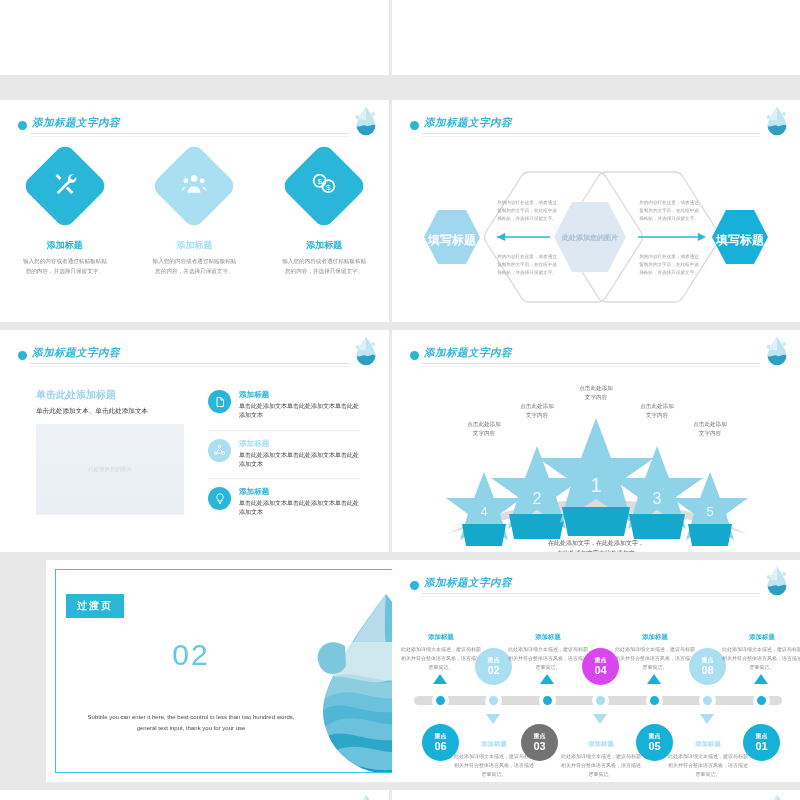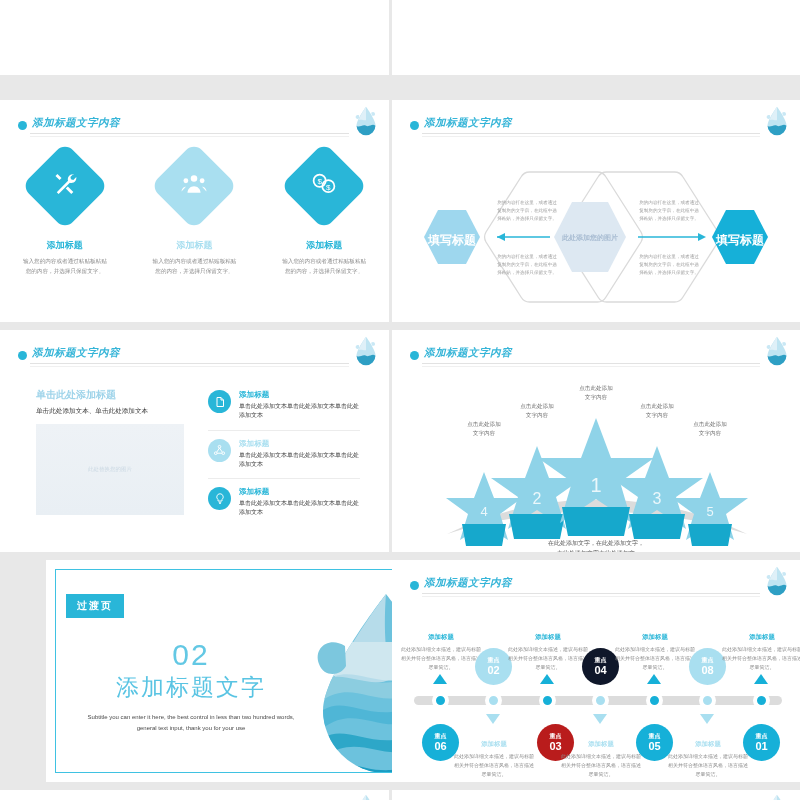--- a/index.html
+++ b/index.html
@@ -380,21 +380,20 @@
       <div class="star-cap" style="left:230px; top:26px;">点击此处添加<br>文字内容</div>
       <div class="star-cap" style="left:283px; top:44px;">点击此处添加<br>文字内容</div>
       <div class="star-foot">在此处添加文字，在此处添加文字，<br>在此处添加文字在此处添加文</div>
     </div>
   </div>
 
   <div class="slide" style="left:0; top:560px; width:447px; height:222px;margin-left:46px;">
     <div class="s7-frame"></div>
     <div class="s7-badge">过渡页</div>
     <div class="s7-num">02</div>
-    <div class="s7-ttl">添加标题文字</div>
     <div class="s7-sub">Subtitle you can enter it here, the best control in less than two hundred words, general text input, thank you for your use</div>
     <div class="s7-drop">
       <svg viewBox="0 0 180 190" width="180" height="190">
         <defs>
           <clipPath id="dropclip">
             <path d="M93 12 C93 12 30 92 30 128 A63 63 0 0 0 156 128 C156 92 93 12 93 12 Z"></path>
           </clipPath>
         </defs>
         <path d="M93 12 C93 12 30 92 30 128 A63 63 0 0 0 156 128 C156 92 93 12 93 12 Z" fill="#6cc2dd"></path>
         <g clip-path="url(#dropclip)">
@@ -447,30 +446,30 @@
       <div class="tl-tri" style="left:94px; top:102px; border-left:7px solid transparent; border-right:7px solid transparent; border-top:10px solid #a9dff0;"></div>
       <div class="tl-circ" style="left:83px; top:36px; background:#a9dff0;">
         <span>重点</span>
         <b>02</b>
       </div>
       <div class="tl-ttl" style="left:62px; top:128px; color:#a9dff0;">添加标题</div>
       <div class="tl-txt" style="left:61px; top:140px;">此处添加详细文本描述，建议与标题相关并符合整体语言风格，语言描述尽量简洁。</div>
 
       <div class="tl-node" style="left:147px; background:#16b0d8;"></div>
       <div class="tl-tri" style="left:148px; top:62px; border-left:7px solid transparent; border-right:7px solid transparent; border-bottom:10px solid #16b0d8;"></div>
-      <div class="tl-circ" style="left:145px; top:112px; background:#b91c1c;">
+      <div class="tl-circ" style="left:129px; top:112px; background:#737373;">
         <span>重点</span>
         <b>03</b>
       </div>
       <div class="tl-ttl" style="left:116px; top:21px; color:#29b6d8;">添加标题</div>
       <div class="tl-txt" style="left:115px; top:33px;">此处添加详细文本描述，建议与标题相关并符合整体语言风格，语言描述尽量简洁。</div>
 
       <div class="tl-node" style="left:200px; background:#a9dff0;"></div>
       <div class="tl-tri" style="left:201px; top:102px; border-left:7px solid transparent; border-right:7px solid transparent; border-top:10px solid #a9dff0;"></div>
-      <div class="tl-circ" style="left:190px; top:36px; background:#0f172a;">
+      <div class="tl-circ" style="left:190px; top:36px; background:#d946ef;">
         <span>重点</span>
         <b>04</b>
       </div>
       <div class="tl-ttl" style="left:169px; top:128px; color:#a9dff0;">添加标题</div>
       <div class="tl-txt" style="left:168px; top:140px;">此处添加详细文本描述，建议与标题相关并符合整体语言风格，语言描述尽量简洁。</div>
 
       <div class="tl-node" style="left:254px; background:#16b0d8;"></div>
       <div class="tl-tri" style="left:255px; top:62px; border-left:7px solid transparent; border-right:7px solid transparent; border-bottom:10px solid #16b0d8;"></div>
       <div class="tl-circ" style="left:244px; top:112px; background:#16b0d8;">
         <span>重点</span>

